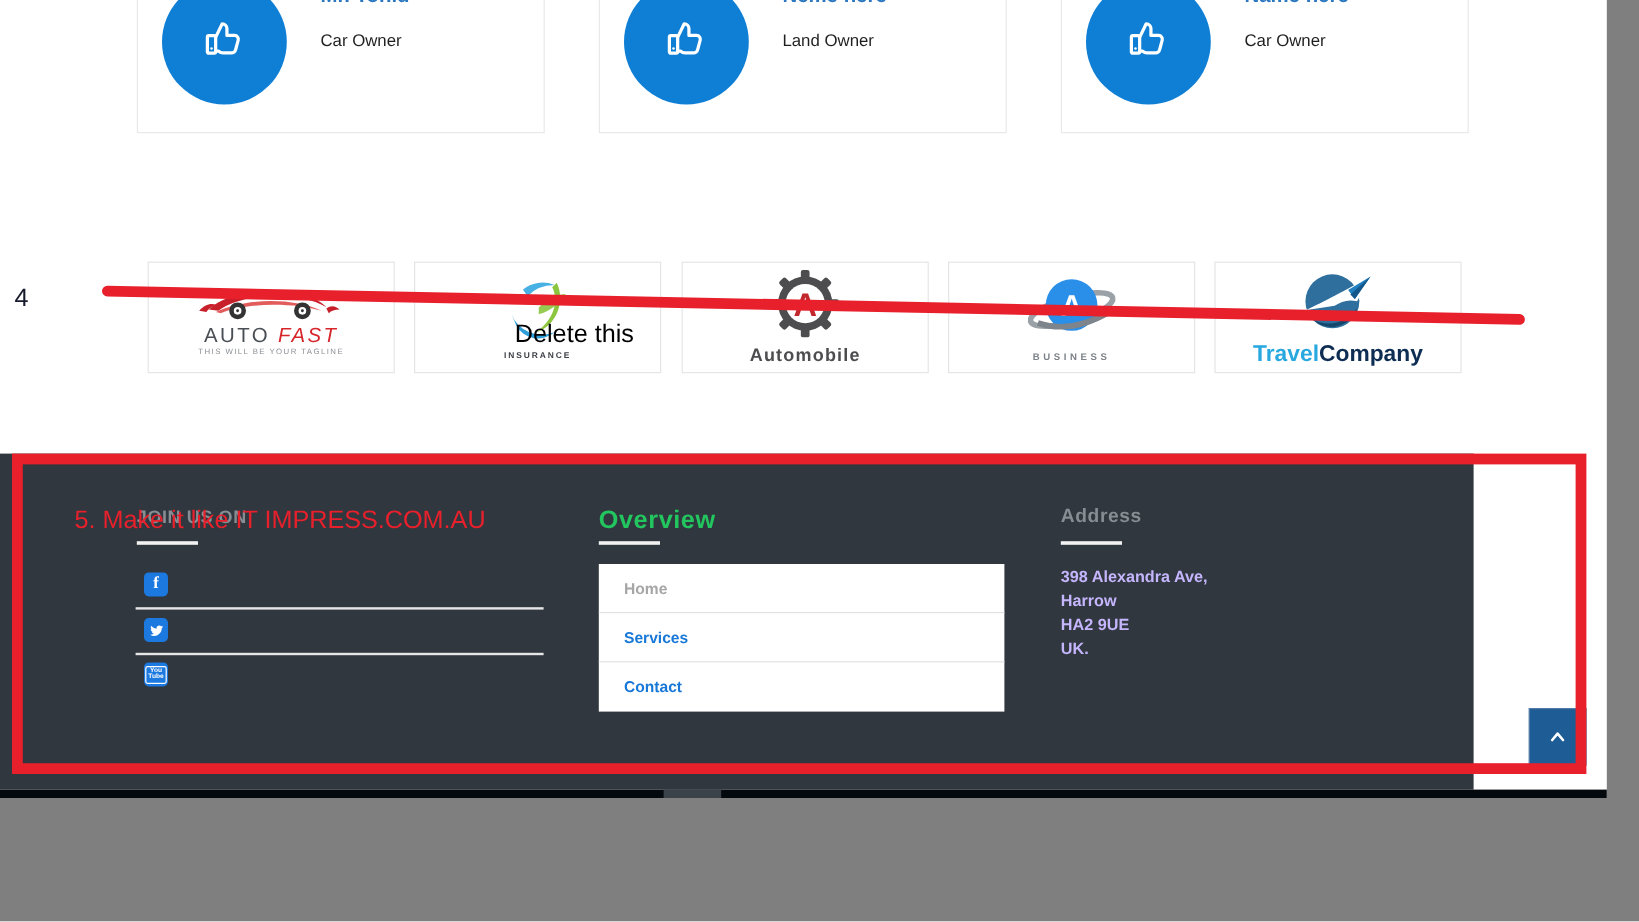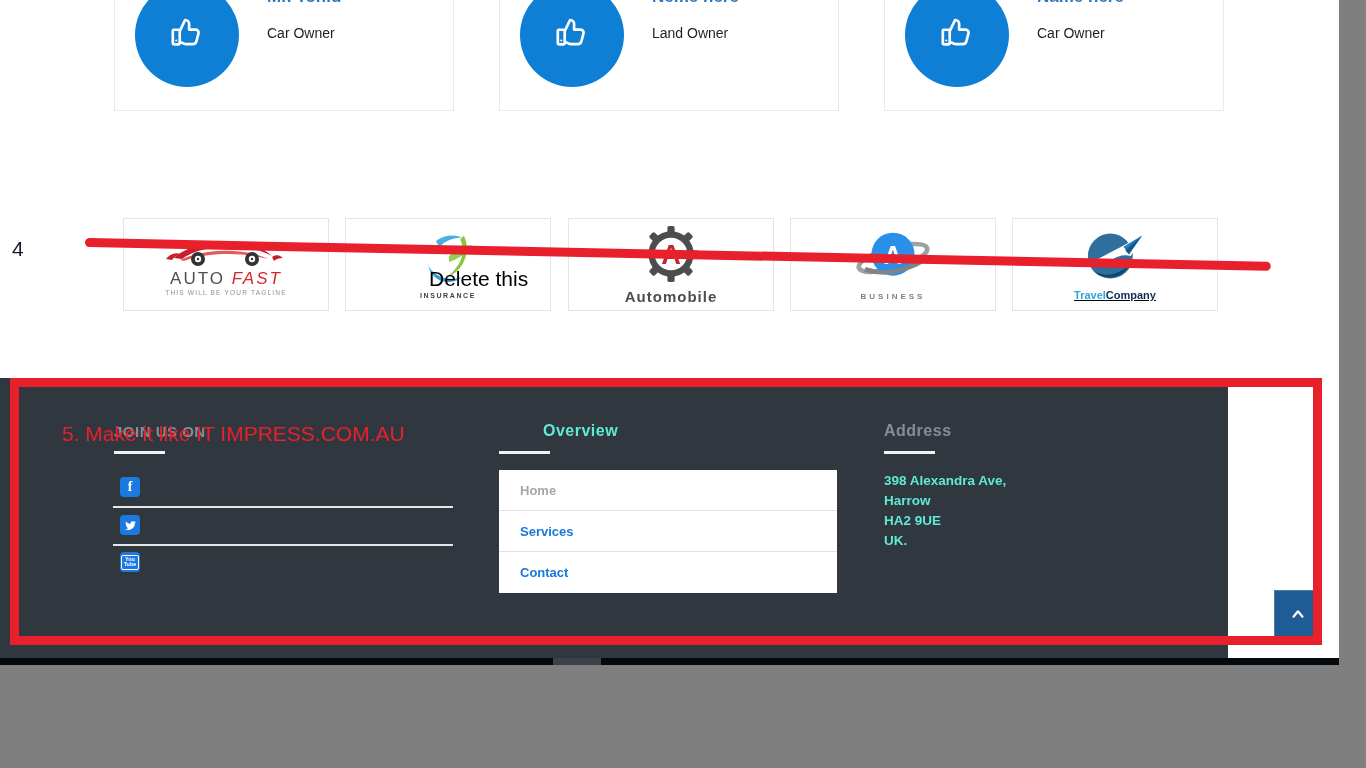--- a/index.html
+++ b/index.html
@@ -19,50 +19,50 @@
   .l-card{position:absolute;top:218px;width:204px;height:91px;background:#fff;border:1px solid #e5e5e5;
     display:flex;flex-direction:column;align-items:center;justify-content:center;overflow:hidden;}
   .l-card.l1{left:123px;} .l-card.l2{left:345px;} .l-card.l3{left:568px;}
   .l-card.l4{left:790px;} .l-card.l5{left:1012px;}
   .af-text{font-size:17px;font-weight:normal;letter-spacing:2px;line-height:16px;}
   .af-word1{color:#4a4f55;} .af-word2{color:#d6252b;font-style:italic;}
   .af-tag{font-size:6.5px;color:#8a8f94;letter-spacing:1.2px;margin-top:2px;}
   .ins-label{font-size:7px;font-weight:bold;color:#3a3f45;letter-spacing:1.6px;margin-top:-2px;}
   .amob-label{font-size:15px;font-weight:bold;color:#4d4d4f;letter-spacing:1px;margin-top:1px;text-align:right;}
   .bus-label{font-size:8px;font-weight:bold;color:#7c8288;letter-spacing:3px;margin-top:2px;}
-  .tc-text{font-size:11px;font-weight:bold;margin-top:-1px;text-decoration:underline;}
+  .tc-text{font-size:19px;font-weight:bold;margin-top:-1px;}
   .tc-word1{color:#29a8e0;} .tc-word2{color:#0d2d52;}
 
   
   .step-number{position:absolute;left:12px;top:237px;font-size:21px;color:#15192b;z-index:6;}
   .strike-line{position:absolute;left:85px;top:238px;width:1186px;height:9px;background:#e8202c;
     border-radius:5px;transform:rotate(1.15deg);transform-origin:left center;z-index:6;}
   .delete-note{position:absolute;left:429px;top:267px;font-size:21px;color:#000;z-index:7;}
   .red-rect{position:absolute;left:10px;top:378px;width:1312px;height:267px;border:9px solid #e8202c;
     box-sizing:border-box;z-index:9;pointer-events:none;}
   .impress-note{position:absolute;left:62px;top:422px;font-size:21px;color:#e8202c;z-index:10;}
 
   
   .footer{position:absolute;left:0;top:378px;width:1228px;height:280px;background:#30373e;}
   .col-title{position:absolute;font-size:15px;font-weight:bold;letter-spacing:.5px;}
   .gray-title{color:#868d93;}
-  .blue-title{color:#5eead4;font-size:16px;margin-left:44px;}
+  .blue-title{color:#22c55e;font-size:21px;}
   .title-underline{position:absolute;width:51px;height:3px;background:#f2f2f2;}
   .social-icon{position:absolute;left:120px;width:20px;height:20px;border-radius:4px;background:#1b79df;
     display:flex;align-items:center;justify-content:center;cursor:pointer;}
   .social-divider{position:absolute;left:113px;width:340px;height:2px;background:rgba(255,255,255,.88);}
   .fb-f{color:#fff;font-weight:bold;font-size:14px;line-height:20px;font-family:"Liberation Serif",serif;}
   .yt-txt{color:#fff;font-size:5.5px;line-height:5.5px;font-weight:bold;text-align:center;
     border:1px solid #fff;border-radius:2px;padding:1px 1.5px;}
   .menu{position:absolute;left:499px;top:92px;width:338px;background:#fff;}
   .menu-item{height:40px;display:flex;align-items:center;padding-left:21px;font-size:13px;font-weight:bold;
     color:#1878d8;border-bottom:1px solid #e2e2e2;cursor:pointer;}
   .menu-item:last-child{border-bottom:none;height:41px;}
   .menu-item.muted{color:#a6a6a6;}
-  .addr-line{font-size:13.5px;font-weight:bold;color:#5eead4;line-height:20px;}
+  .addr-line{font-size:13.5px;font-weight:bold;color:#c4b5fd;line-height:20px;}
   .address-block{position:absolute;left:884px;top:93px;}
   .scroll-top{position:absolute;left:1274px;top:212px;width:48px;height:48px;background:#1d5c95;
     border:1px solid #4f7ba6;box-sizing:border-box;display:flex;align-items:center;justify-content:center;
     cursor:pointer;z-index:8;}
 
   
   .black-strip{position:absolute;left:0;top:658px;width:1339px;height:7px;background:#04090e;}
   .scrollbar-thumb{position:absolute;left:553px;top:658px;width:48px;height:7px;background:#3b434a;}
 </style>
 </head>

